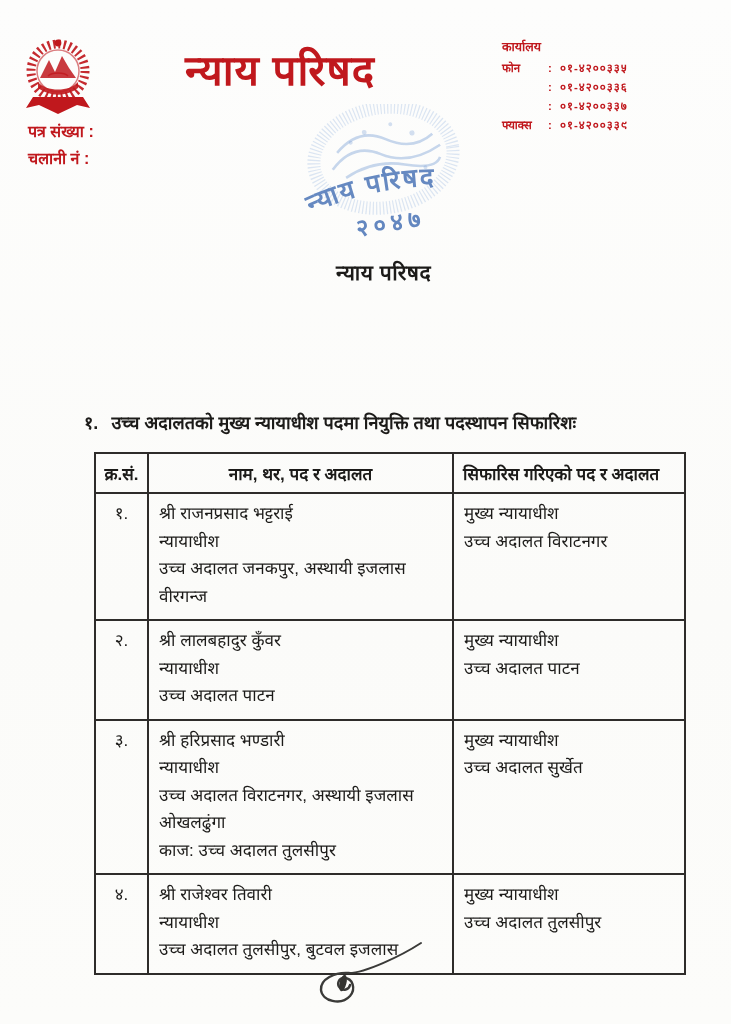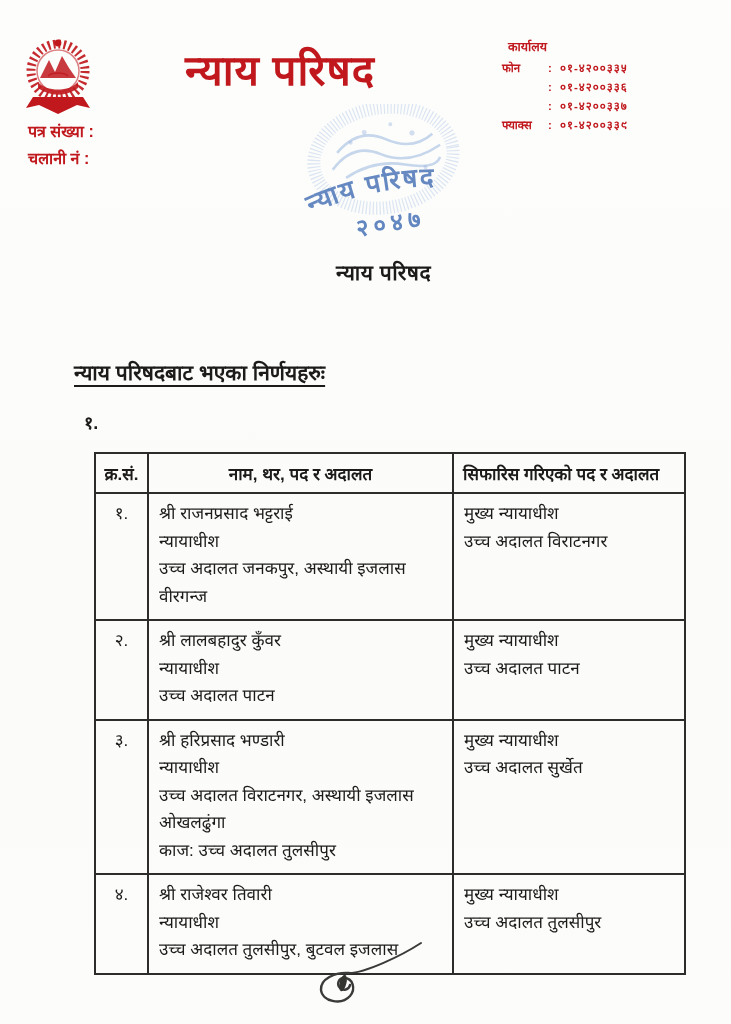--- a/index.html
+++ b/index.html
@@ -27,21 +27,21 @@
     letter-spacing:1px;white-space:nowrap;
   }
   .ref-block{
     position:absolute;left:28px;top:118px;
     color:var(--red);font-size:16px;font-weight:bold;line-height:27px;
   }
   .contact-block{
     position:absolute;left:502px;top:38px;
     color:var(--red);font-size:11.5px;font-weight:bold;
   }
-  .contact-office{font-size:12.5px;margin-bottom:4px;margin-left:6px;}
+  .contact-office{font-size:12.5px;margin-bottom:4px;}
   .contact-row{display:grid;grid-template-columns:46px 12px auto;line-height:19px;align-items:baseline;}
   .c-num{letter-spacing:1px;white-space:nowrap;}
   
   .stamp{position:absolute;left:286px;top:104px;width:194px;height:138px;opacity:.92;}
   
   .org-name{
     position:absolute;left:36px;top:258px;width:695px;text-align:center;
     font-size:21px;font-weight:bold;letter-spacing:.5px;
   }
   .date-line{
@@ -159,24 +159,24 @@
       <path id="stampArc" d="M12 100 Q 98 74 186 98" fill="none"></path>
       <text font-size="26" font-weight="bold" fill="#446fb4" opacity=".88" letter-spacing="2" font-family="&quot;Liberation Sans&quot;,&quot;DejaVu Sans&quot;,sans-serif">
         <textPath href="#stampArc" startOffset="8">न्याय परिषद</textPath>
       </text>
       <text x="97" y="128" text-anchor="middle" font-size="24" font-weight="bold" fill="#446fb4" opacity=".9" letter-spacing="5" font-family="&quot;Liberation Sans&quot;,&quot;DejaVu Sans&quot;,sans-serif">२०४७</text>
     </g>
   </svg>
 
   <div class="org-name">न्याय परिषद</div>
 
-  <div class="section-heading">न्याय परिषदबाट भएका निर्णयहरुः</div>
 
   <div class="item-line">
     <span>१.</span>
+    <span>उच्च अदालतको मुख्य न्यायाधीश पदमा नियुक्ति तथा पदस्थापन सिफारिशः</span>
   </div>
 
   <table class="decisions-table">
     <colgroup>
         <col style="width:53px">
         <col style="width:305px">
         <col style="width:232px">
       </colgroup>
     <thead>
       <tr>

